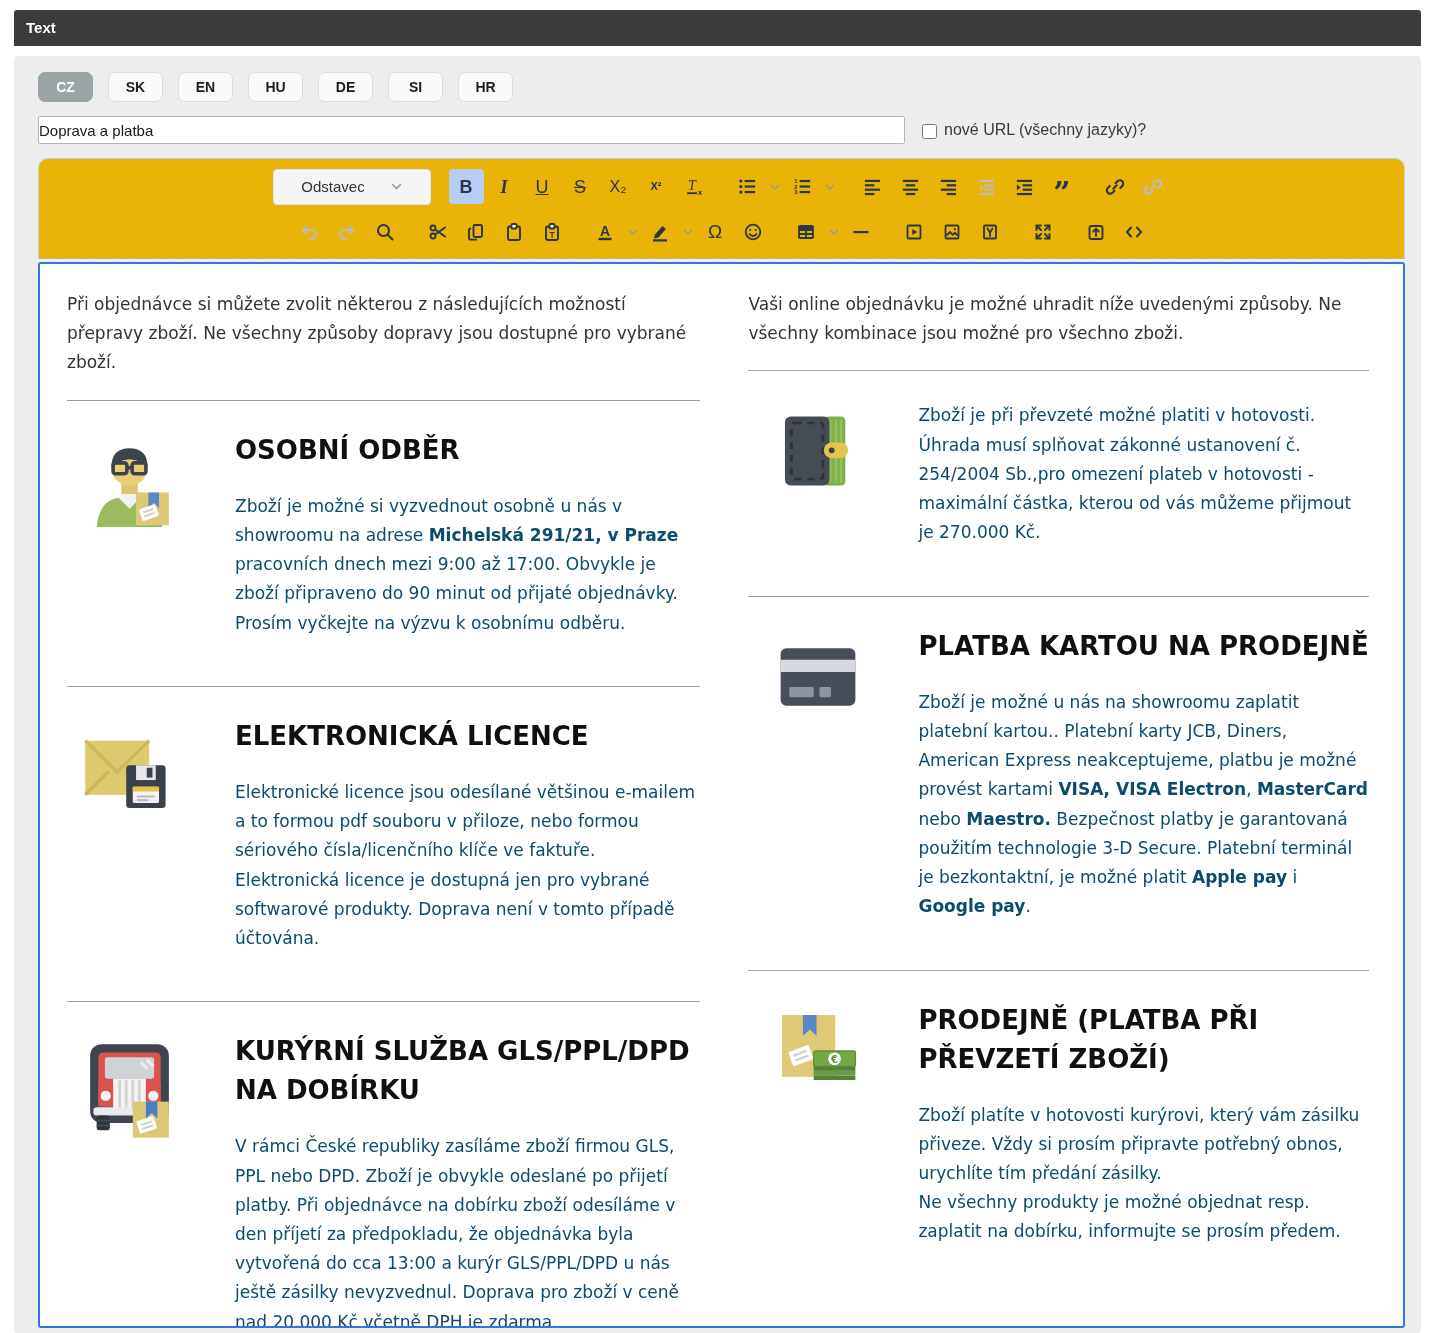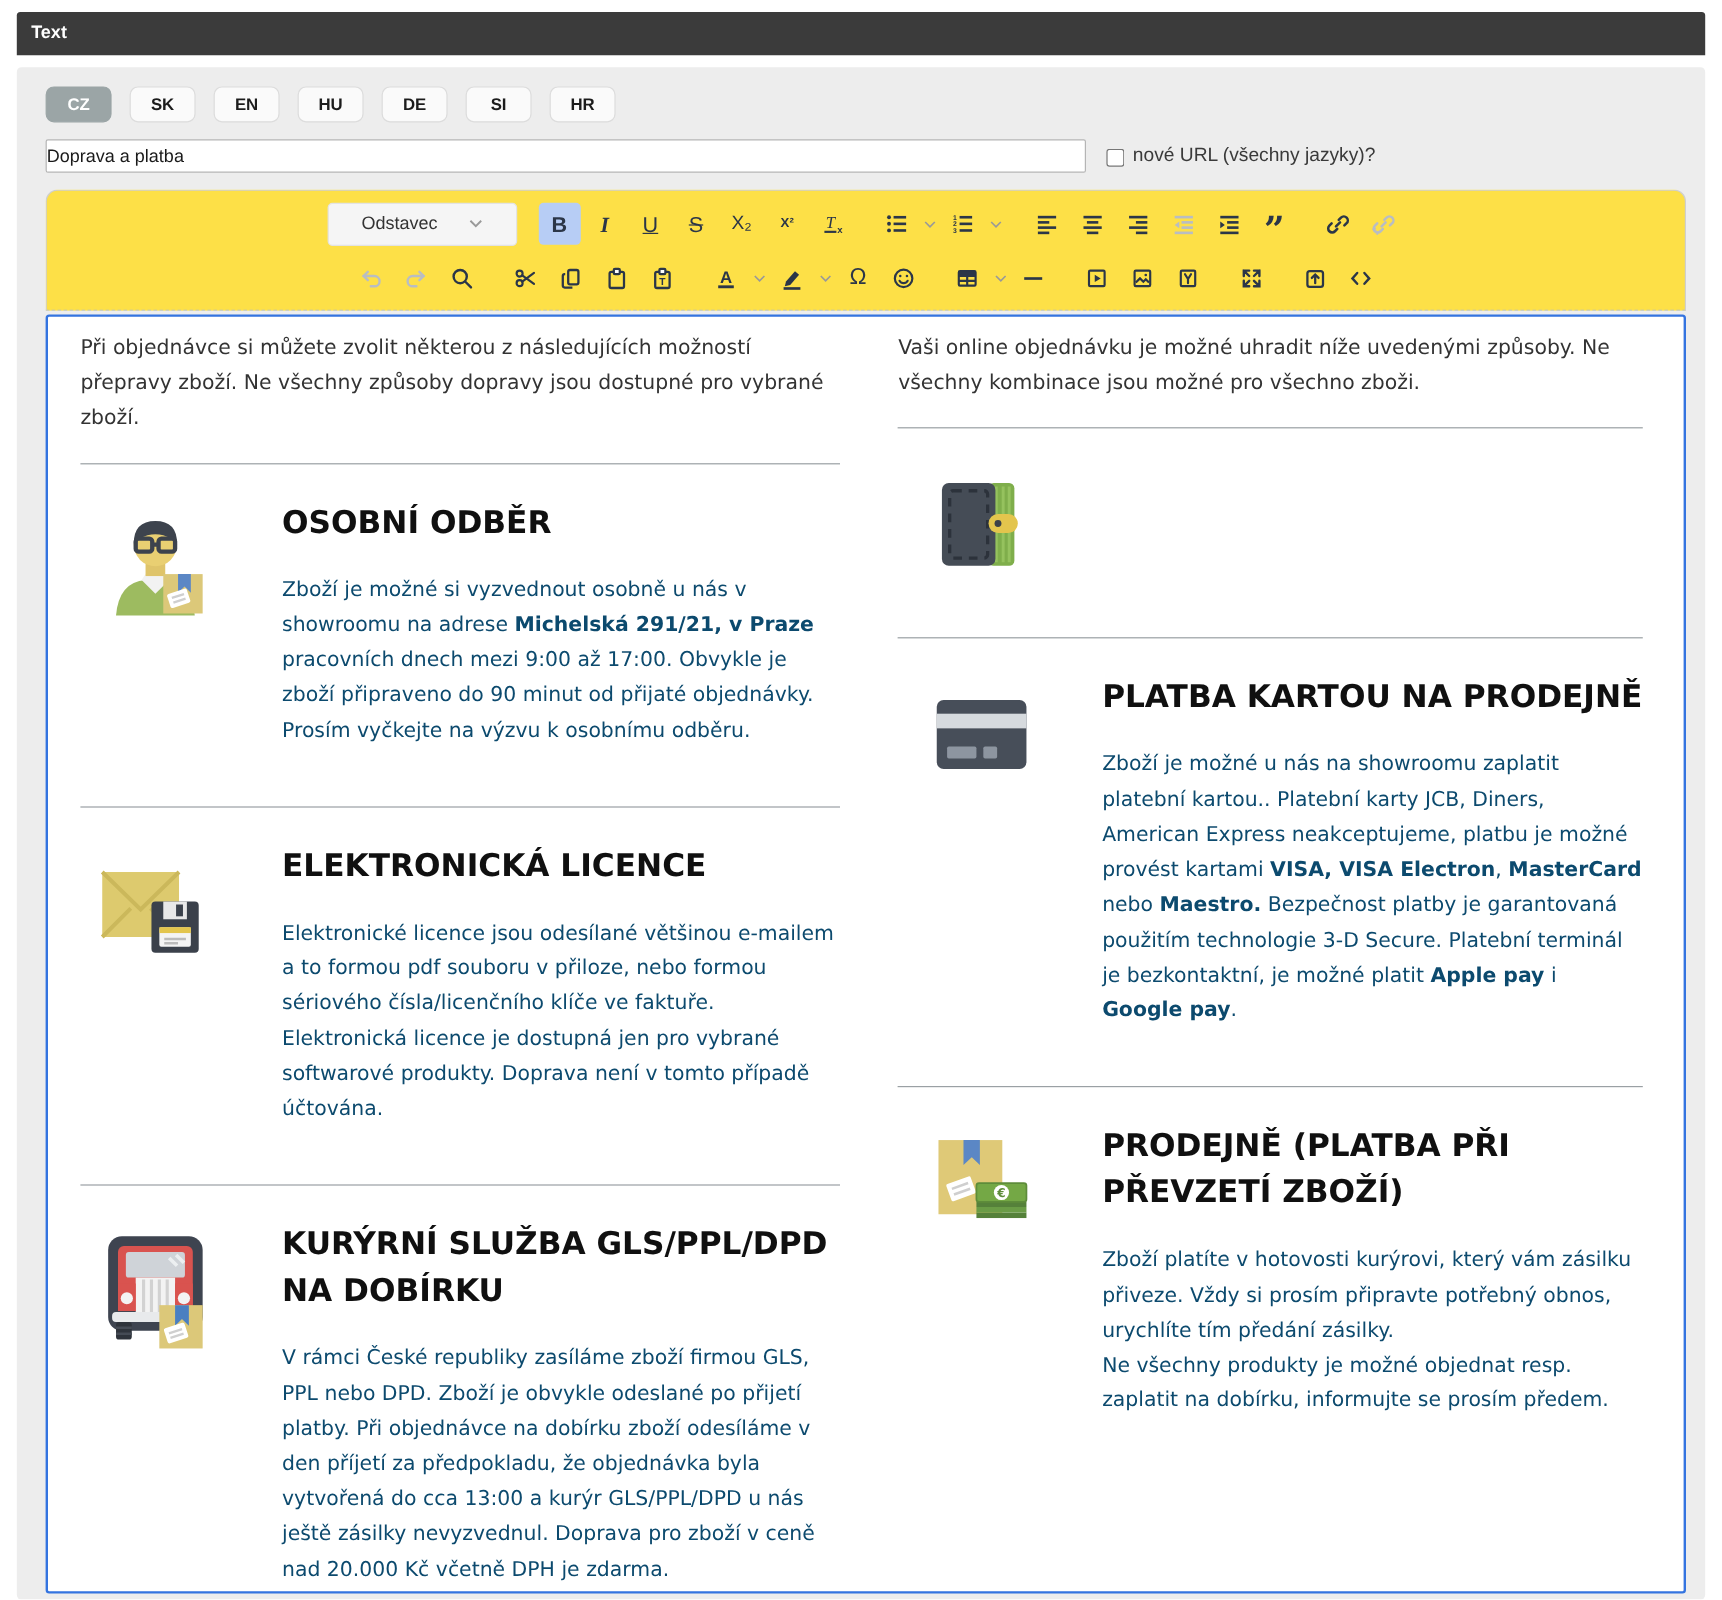--- a/index.html
+++ b/index.html
@@ -23,39 +23,39 @@
   
   .title-row { display:flex; align-items:center; margin-bottom:14px; }
   .title-input { width:867px; height:28px; border:1px solid #b5b5b5; border-radius:2px;
     background:#fff; font-size:15px; color:#1a1a1a; padding:0 0;
     font-family:"Liberation Sans", sans-serif; }
   .cb-wrap { display:flex; align-items:flex-end; margin-left:17px; font-size:16px; color:#3a3a3a; }
   .cb-wrap input { width:15px; height:15px; margin-right:7px; }
 
   
   .editor { width:1367px; }
-  .toolbar { background:#fde047; border:1px solid #cfcfcf; border-bottom:1px dashed #b4bcc4;
+  .toolbar { background:#eab308; border:1px solid #cfcfcf; border-bottom:1px dashed #b4bcc4;
     border-radius:10px 10px 0 0; padding:5px 10px 4px 10px; }
   .tb-row { display:flex; align-items:center; justify-content:center; height:45px; }
   .grp { display:flex; align-items:center; gap:3px; margin:0 9px; }
   .tb { width:35px; height:35px; border:none; background:transparent; border-radius:4px;
     display:flex; align-items:center; justify-content:center; cursor:pointer;
     color:#2b3648; font-family:"Liberation Sans", sans-serif; }
   .tb.on { background:#b7cdf5; }
   .tb.dis { color:#b9bdc3; }
   .tb svg { display:block; }
   .glyph { font-size:18px; font-weight:bold; line-height:1; }
   .chev { width:14px; height:35px; display:flex; align-items:center; justify-content:center; cursor:pointer; }
   .dd { height:36px; min-width:158px; background:#f5f5f5; border:1px solid #e3e3e3;
     border-radius:4px; display:flex; align-items:center; justify-content:center; gap:26px;
     font-size:15px; color:#333; cursor:pointer; padding:0 12px; }
 
   
   .content { margin-top:3px; background:#fff; border:2px solid #3474e0; border-radius:3px;
-    height:1066px; overflow:hidden; padding:12px 34px 0 27px; display:flex; gap:48px;
+    height:1066px; overflow:hidden; padding:26px 34px 0 27px; display:flex; gap:48px;
     font-family:"DejaVu Sans", sans-serif; }
   .col { width:640px; }
   .col.right { width:627px; }
   .intro { font-size:17px; line-height:1.72; color:#333; }
   hr.sep { border:none; height:1px; background:#9aa0a4; margin:22px 0 0 0; }
   .section { display:flex; padding:30px 0 26px 0; }
   .icon-cell { flex:none; width:105px; margin:4px 53px 0 10px; }
   .col.right .icon-cell { width:92px; margin:4px 54px 0 24px; }
   .icon-cell svg { width:100%; height:auto; display:block; }
   .sec-body { flex:1; min-width:0; }
@@ -469,20 +469,21 @@
             <svg viewBox="0 0 64 64">
               <rect x="36" y="8" width="15" height="48" rx="3" fill="#7fae4b"></rect>
               <path d="M40.5 10v44M44.5 10v44M48 10v44" stroke="#95c25e" stroke-width="1.7"></path>
               <rect x="9" y="8" width="31" height="48" rx="4" fill="#454c56"></rect>
               <rect x="13.5" y="12.5" width="22" height="39" rx="2" fill="none" stroke="#2c323b" stroke-width="1.9" stroke-dasharray="5 4"></rect>
               <rect x="36" y="26" width="17" height="11" rx="5.5" fill="#e3c54d"></rect>
               <circle cx="41.5" cy="31.5" r="2" fill="#3a4049"></circle>
             </svg>
           </div>
           <div class="sec-body">
+            <p><span>Zboží je při převzeté možné platiti v hotovosti. Úhrada musí splňovat zákonné ustanovení č. 254/2004 Sb.,pro omezení plateb v hotovosti - maximální částka, kterou od vás můžeme přijmout je 270.000 Kč.</span></p>
           </div>
         </div>
         <hr class="sep">
 
         <div class="section">
           <div class="icon-cell">
             <svg viewBox="0 0 64 64">
               <rect x="6" y="12" width="52" height="40" rx="4" fill="#474e59"></rect>
               <rect x="6" y="20" width="52" height="8.5" fill="#d6dade"></rect>
               <rect x="12" y="39" width="17" height="7" rx="1" fill="#8d95a0"></rect>

